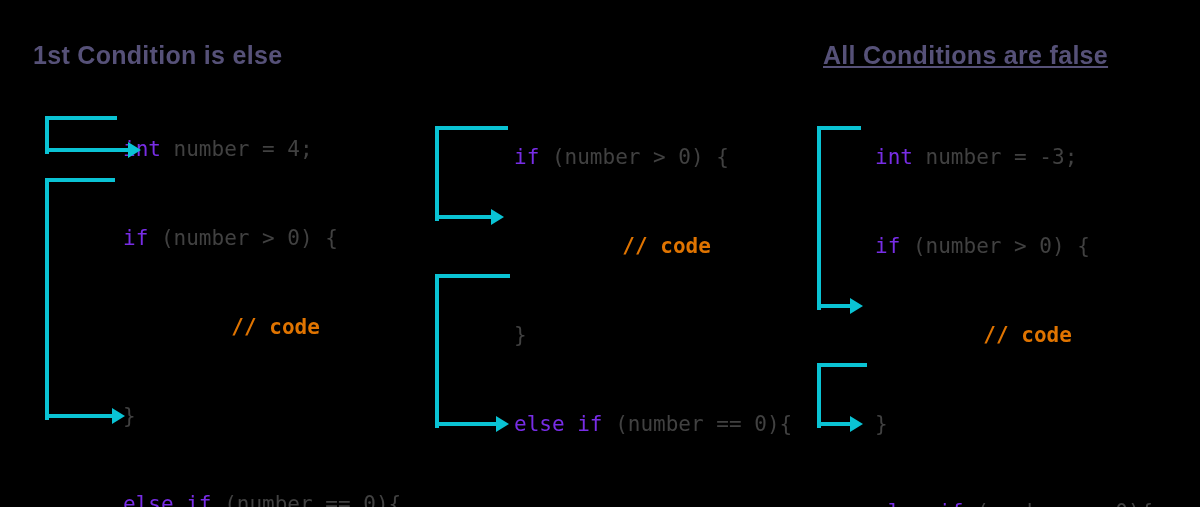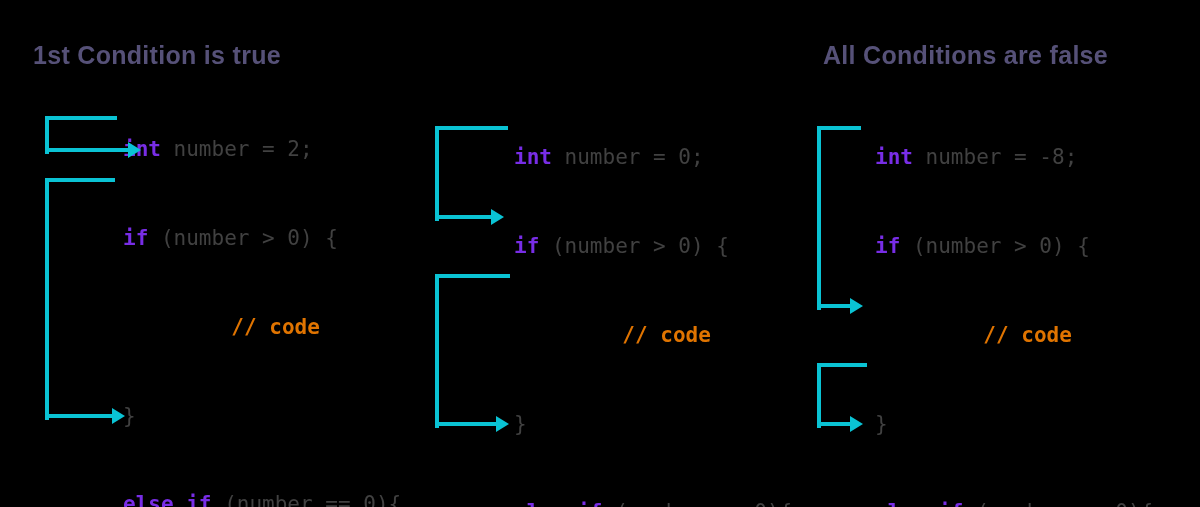--- a/index.html
+++ b/index.html
@@ -30,34 +30,34 @@
     top: 41px;
     font-family: "Liberation Sans", sans-serif;
     font-weight: 800;
     font-size: 25px;
     letter-spacing: 0.3px;
     color: var(--title);
     white-space: nowrap;
   }
   #p1 .title { left: 33px; }
   #p2 .title { left: 42px; }
-  #p3 .title { left: 71px; }
+  #p3 .title { left: 71px; text-decoration: underline; }
 
   .code {
     position: absolute;
     left: 123px;
     top: 84px;
     font-size: 21px;
     line-height: 29.6px;
     white-space: pre;
   }
   #p1 .code { top: 76px; }
   .ln { height: 29.6px; }
   .indent { padding-left: 27px; text-align: center; }
-  .kw { color: var(--keyword); font-weight: bold; }
+  .kw { color: var(--keyword); font-weight: normal; }
   .pl { color: var(--plain); }
   .cm { color: var(--comment); font-weight: bold; }
 
   .seg { position: absolute; background: var(--arrow); }
   .head {
     position: absolute; width: 0; height: 0;
     border-left: 13px solid var(--arrow);
     border-top: 8px solid transparent;
     border-bottom: 8px solid transparent;
   }
@@ -94,23 +94,23 @@
   #p3 .a2 .v { left:65px; top:363px; width:4px;  height:65px; }
   #p3 .a2 .b { left:65px; top:422px; width:33px; height:4px; }
   #p3 .a2 .head { left:98px; top:416px; }
 </style>
 </head>
 <body>
 
 <div id="stage">
 
   <div class="panel" id="p1">
-    <div class="title">1st Condition is true</div>
+    <div class="title">1st Condition is else</div>
     <div class="code">
-      <div class="ln"><span class="kw">int</span><span class="pl"> number = 2;</span></div>
+      <div class="ln"><span class="kw">int</span><span class="pl"> number = 4;</span></div>
       <div class="ln"><span class="kw">if</span><span class="pl"> (number &gt; 0) {</span></div>
       <div class="ln indent"><span class="cm">// code</span></div>
       <div class="ln"><span class="pl">}</span></div>
       <div class="ln"><span class="kw">else if</span><span class="pl"> (number == 0){</span></div>
       
       
       
       
       
       
@@ -125,21 +125,20 @@
     <div class="arrow a2">
       <div class="seg t"></div>
       <div class="seg v"></div>
       <div class="seg b"></div>
       <div class="head"></div>
     </div>
   </div>
 
   <div class="panel" id="p2">
     <div class="code">
-      <div class="ln"><span class="kw">int</span><span class="pl"> number = 0;</span></div>
       <div class="ln"><span class="kw">if</span><span class="pl"> (number &gt; 0) {</span></div>
       <div class="ln indent"><span class="cm">// code</span></div>
       <div class="ln"><span class="pl">}</span></div>
       <div class="ln"><span class="kw">else if</span><span class="pl"> (number == 0){</span></div>
       
       
       
       
       
       
@@ -155,21 +154,21 @@
       <div class="seg t"></div>
       <div class="seg v"></div>
       <div class="seg b"></div>
       <div class="head"></div>
     </div>
   </div>
 
   <div class="panel" id="p3">
     <div class="title">All Conditions are false</div>
     <div class="code">
-      <div class="ln"><span class="kw">int</span><span class="pl"> number = -8;</span></div>
+      <div class="ln"><span class="kw">int</span><span class="pl"> number = -3;</span></div>
       <div class="ln"><span class="kw">if</span><span class="pl"> (number &gt; 0) {</span></div>
       <div class="ln indent"><span class="cm">// code</span></div>
       <div class="ln"><span class="pl">}</span></div>
       <div class="ln"><span class="kw">else if</span><span class="pl"> (number == 0){</span></div>
       
       
       
       
       
       

